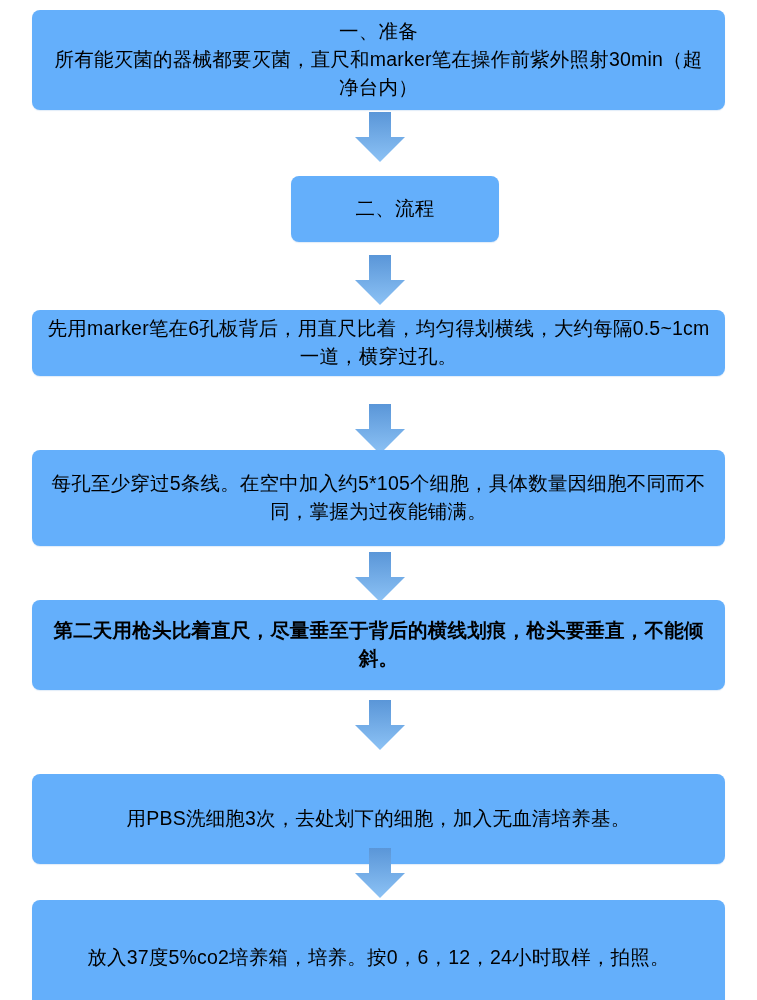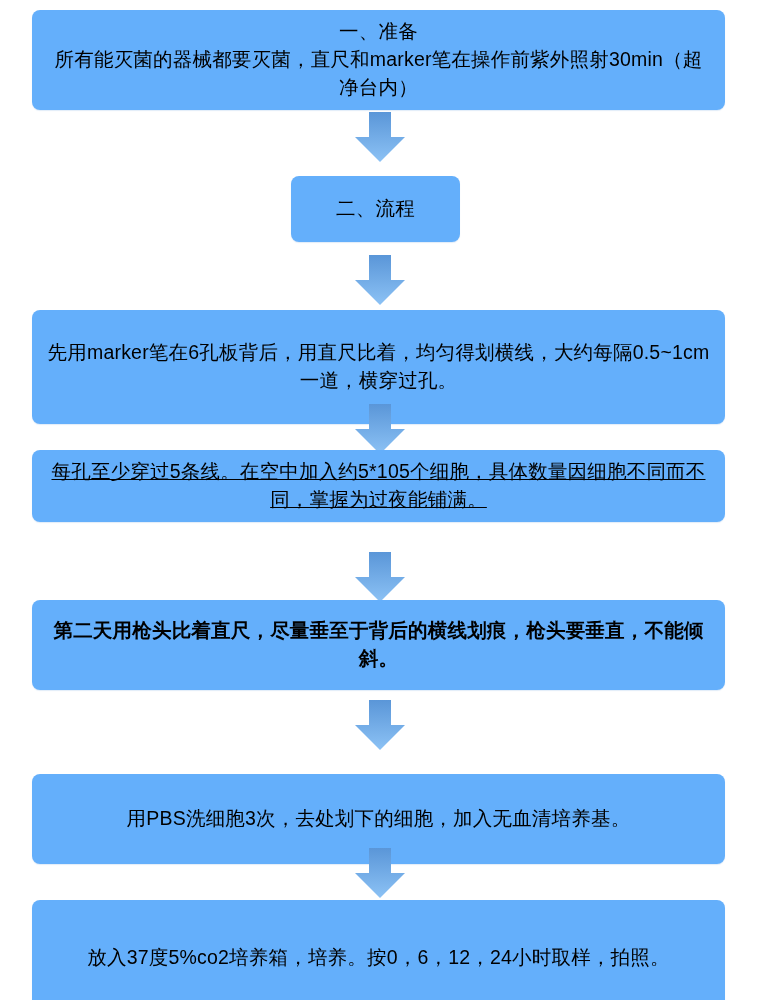--- a/index.html
+++ b/index.html
@@ -34,21 +34,21 @@
     text-align: center;
     padding: 22px 14px;
     line-height: 1.42;
     font-size: 19.5px;
     letter-spacing: 0.2px;
     white-space: pre-line;
     box-shadow: 0 1px 1px rgba(90,150,216,0.18);
   }
 
   .node.wide  { left: 32px;  width: 693px; }
-  .node.small { left: 291px; width: 169px; }
+  .node.small { left: 291px; width: 208px; }
 
   
   .arrow {
     position: absolute;
     width: 50px;
     height: 50px;
   }
   .arrow svg { display: block; width: 100%; height: 100%; }
 </style>
 </head>
@@ -78,35 +78,35 @@
       <defs>
         <linearGradient id="ag2" x1="0" y1="0" x2="0" y2="1">
           <stop offset="0%" stop-color="#5A96D8"></stop>
           <stop offset="100%" stop-color="#8CC2F5"></stop>
         </linearGradient>
       </defs>
       <polygon points="14,0 36,0 36,25 50,25 25,50 0,25 14,25" fill="url(#ag2)"></polygon>
     </svg>
   </div>
 
-  <div class="node wide" style="top:310px; height:114px;">先用marker笔在6孔板背后，用直尺比着，均匀得划横线，大约每隔0.5~1cm一道，横穿过孔。</div>
+  <div class="node wide" style="top:310px; height:66px;">先用marker笔在6孔板背后，用直尺比着，均匀得划横线，大约每隔0.5~1cm一道，横穿过孔。</div>
 
   <div class="arrow" style="left:355px; top:404px;">
     <svg viewBox="0 0 50 50" preserveAspectRatio="none" aria-hidden="true">
       <defs>
         <linearGradient id="ag3" x1="0" y1="0" x2="0" y2="1">
           <stop offset="0%" stop-color="#5A96D8"></stop>
           <stop offset="100%" stop-color="#8CC2F5"></stop>
         </linearGradient>
       </defs>
       <polygon points="14,0 36,0 36,25 50,25 25,50 0,25 14,25" fill="url(#ag3)"></polygon>
     </svg>
   </div>
 
-  <div class="node wide" style="top:450px; height:72px;text-decoration:underline;">每孔至少穿过5条线。在空中加入约5*105个细胞，具体数量因细胞不同而不同，掌握为过夜能铺满。</div>
+  <div class="node wide" style="top:450px; height:96px;">每孔至少穿过5条线。在空中加入约5*105个细胞，具体数量因细胞不同而不同，掌握为过夜能铺满。</div>
 
   <div class="arrow" style="left:355px; top:552px;">
     <svg viewBox="0 0 50 50" preserveAspectRatio="none" aria-hidden="true">
       <defs>
         <linearGradient id="ag4" x1="0" y1="0" x2="0" y2="1">
           <stop offset="0%" stop-color="#5A96D8"></stop>
           <stop offset="100%" stop-color="#8CC2F5"></stop>
         </linearGradient>
       </defs>
       <polygon points="14,0 36,0 36,25 50,25 25,50 0,25 14,25" fill="url(#ag4)"></polygon>

